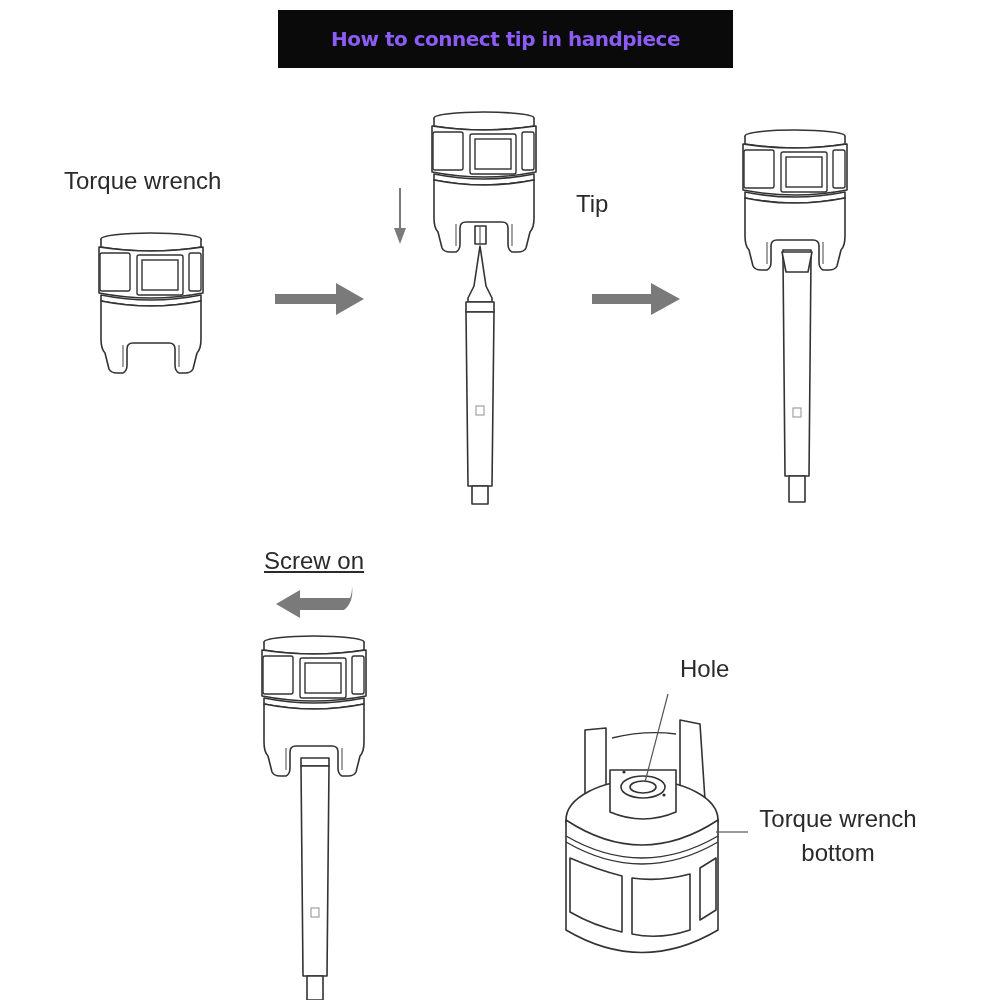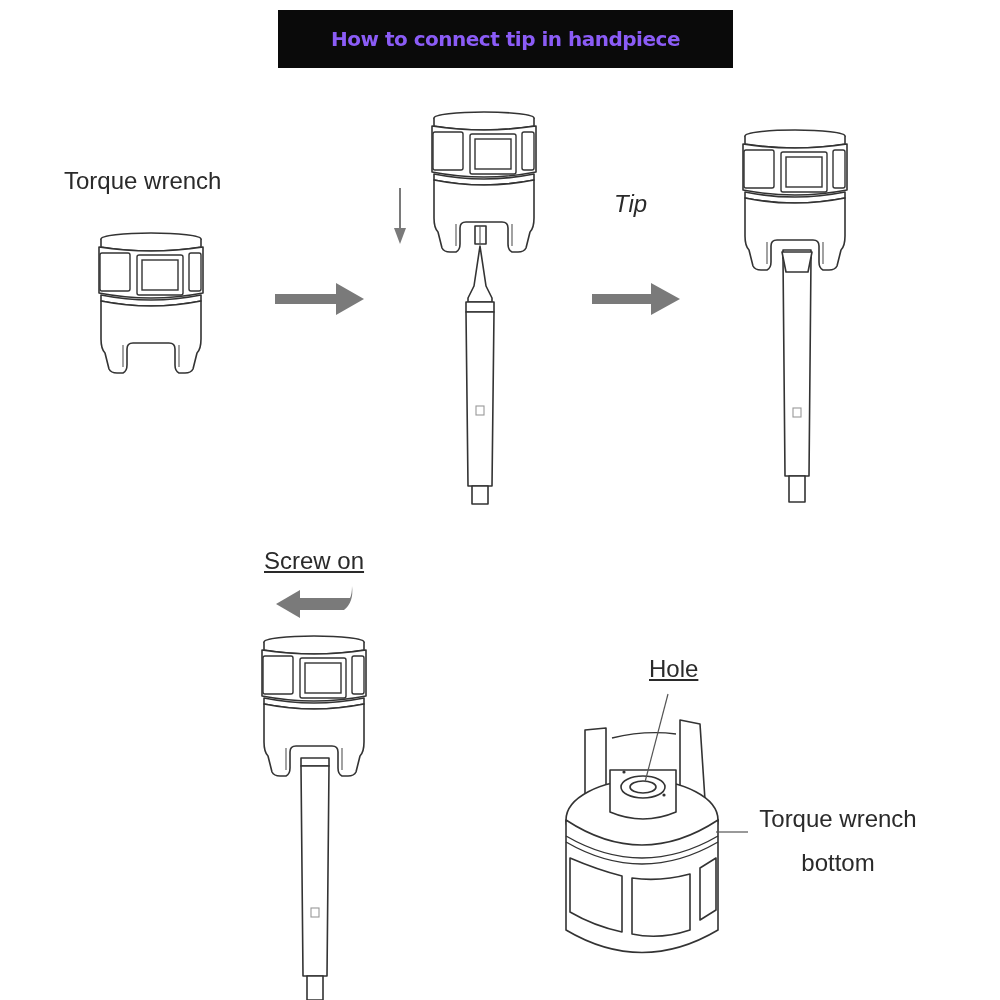--- a/index.html
+++ b/index.html
@@ -18,26 +18,26 @@
   .arrow { fill:#7a7a7a; }
 </style>
 </head>
 <body>
 
 <div class="title-bar">
   <span class="title-text">How to connect tip in handpiece</span>
 </div>
 
 <div class="label" style="left:64px; top:167px;">Torque wrench</div>
-<div class="label" style="left:614px; top:190px;font-style:italic;">Tip</div>
+<div class="label" style="left:576px; top:190px;">Tip</div>
 <div class="label" style="left:264px; top:547px;text-decoration:underline;">Screw on</div>
-<div class="label" style="left:649px; top:655px;text-decoration:underline;">Hole</div>
+<div class="label" style="left:680px; top:655px;">Hole</div>
 <div class="label label-center" style="left:750px; top:805px; width:176px;">
   <div>Torque wrench</div>
-  <div style="margin-top:16px;">bottom</div>
+  <div style="margin-top:6px;">bottom</div>
 </div>
 
 <svg class="art" viewBox="0 0 1000 1000">
   <defs>
 
     <g id="wrench">
       <ellipse class="ln" cx="54" cy="6" rx="50" ry="6"></ellipse>
       <path class="ln" d="M4 6 L4 14 Q54 22 104 14 L104 6"></path>
 
       <path class="ln" d="M2 14 L2 60 Q54 70 106 60 L106 14 Q54 22 2 14 Z"></path>

